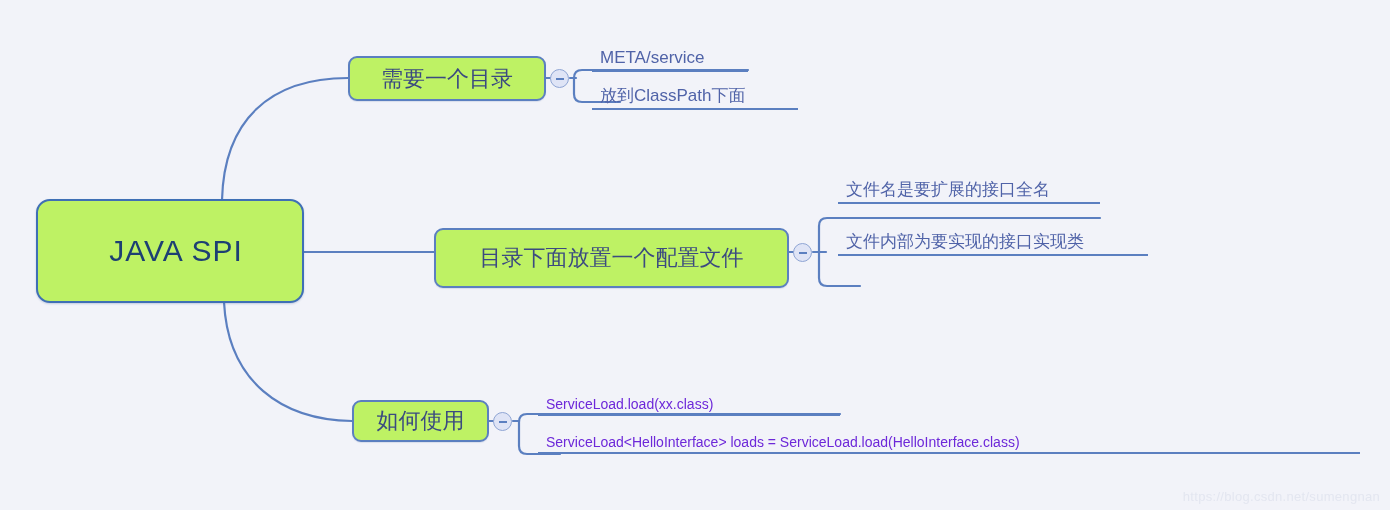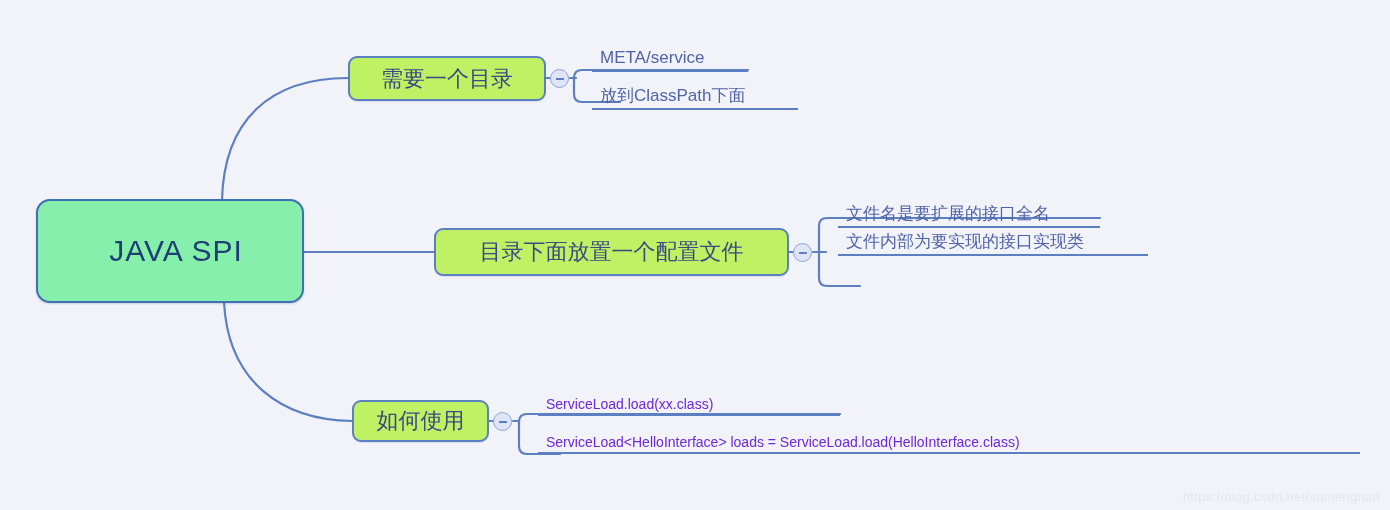--- a/index.html
+++ b/index.html
@@ -16,21 +16,21 @@
   }
   svg.wires {
     position: absolute; left: 0; top: 0;
     width: 1390px; height: 510px;
     pointer-events: none;
   }
 
   .node { position: absolute; display: flex; align-items: center; justify-content: center; }
 
   .root-node {
-    background: #86efac;
+    background: #bef264;
     border: 2px solid #3f6fb5;
     border-radius: 14px;
     color: #1d3f73;
     font-size: 30px;
     letter-spacing: 1px;
     box-shadow: 0 1px 2px rgba(60,90,150,.25);
     padding-left: 12px;
   }
 
   .branch-node {
@@ -122,27 +122,27 @@
   <div class="toggle" style="left:550px; top:69px;">
     <span class="minus"></span>
   </div>
   <div class="leaf leaf-cn" style="left:592px; top:48px; width:156px; height:24px;">
     <span>META/service</span>
   </div>
   <div class="leaf leaf-cn" style="left:592px; top:84px; width:206px; height:26px;">
     <span>放到ClassPath下面</span>
   </div>
 
-  <div class="node branch-node" style="left:434px; top:228px; width:355px; height:48px;">
+  <div class="node branch-node" style="left:434px; top:228px; width:355px; height:60px;">
     <span>目录下面放置一个配置文件</span>
   </div>
   <div class="toggle" style="left:793px; top:243px;">
     <span class="minus"></span>
   </div>
-  <div class="leaf leaf-cn" style="left:838px; top:204px; width:262px; height:24px;">
+  <div class="leaf leaf-cn" style="left:838px; top:180px; width:262px; height:24px;">
     <span>文件名是要扩展的接口全名</span>
   </div>
   <div class="leaf leaf-cn" style="left:838px; top:232px; width:310px; height:24px;">
     <span>文件内部为要实现的接口实现类</span>
   </div>
 
   <div class="node branch-node" style="left:352px; top:400px; width:137px; height:42px;text-align:center;">
     <span>如何使用</span>
   </div>
   <div class="toggle" style="left:493px; top:412px;">

